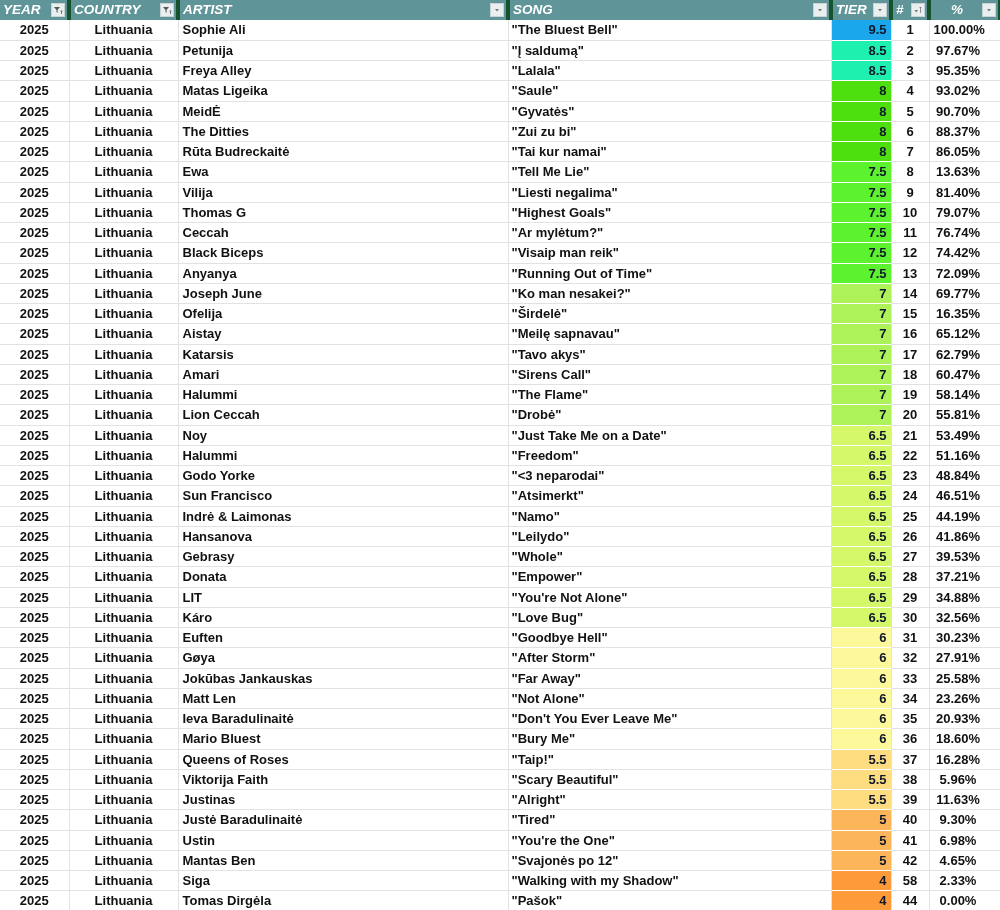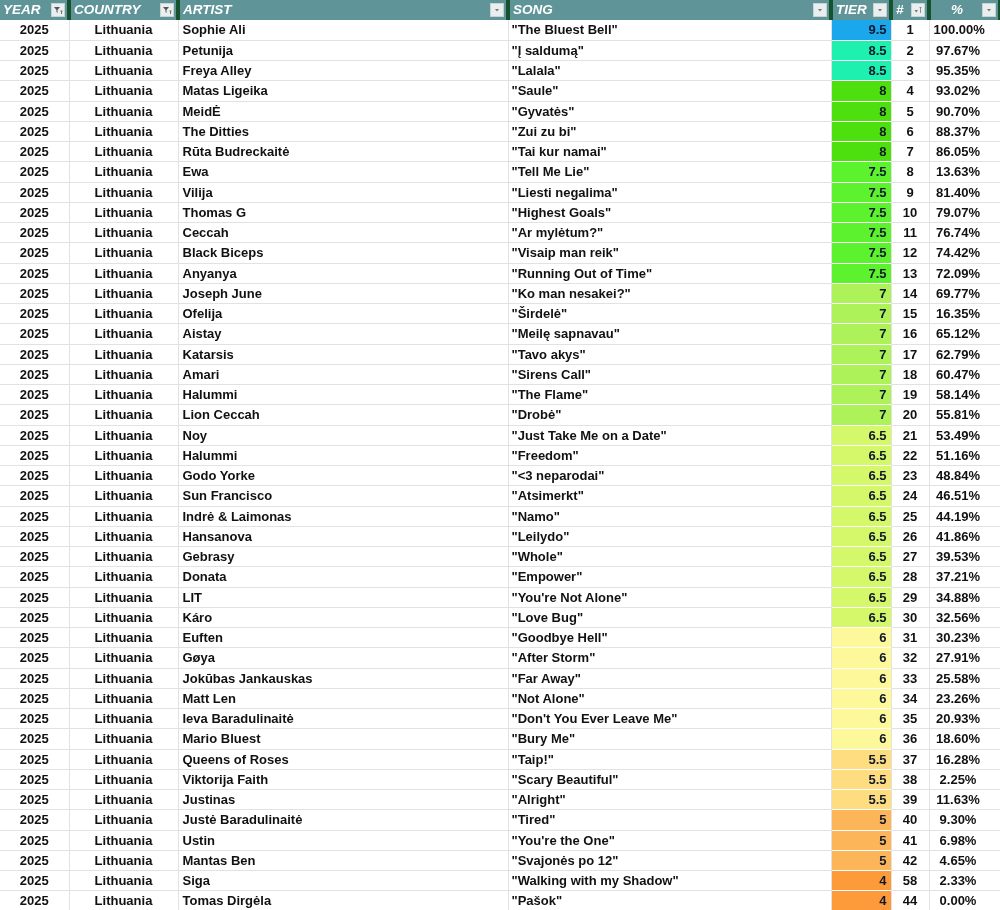--- a/index.html
+++ b/index.html
@@ -468,21 +468,21 @@
         <td class="rank">37</td>
         <td class="pct">16.28%</td>
       </tr>
       <tr>
         <td class="year">2025</td>
         <td class="country">Lithuania</td>
         <td class="artist">Viktorija Faith</td>
         <td class="song">"Scary Beautiful"</td>
         <td class="tier" style="background: rgb(253, 221, 128);">5.5</td>
         <td class="rank">38</td>
-        <td class="pct">2.25%</td>
+        <td class="pct">5.96%</td>
       </tr>
       <tr>
         <td class="year">2025</td>
         <td class="country">Lithuania</td>
         <td class="artist">Justinas</td>
         <td class="song">"Alright"</td>
         <td class="tier" style="background: rgb(253, 221, 128);">5.5</td>
         <td class="rank">39</td>
         <td class="pct">11.63%</td>
       </tr>

